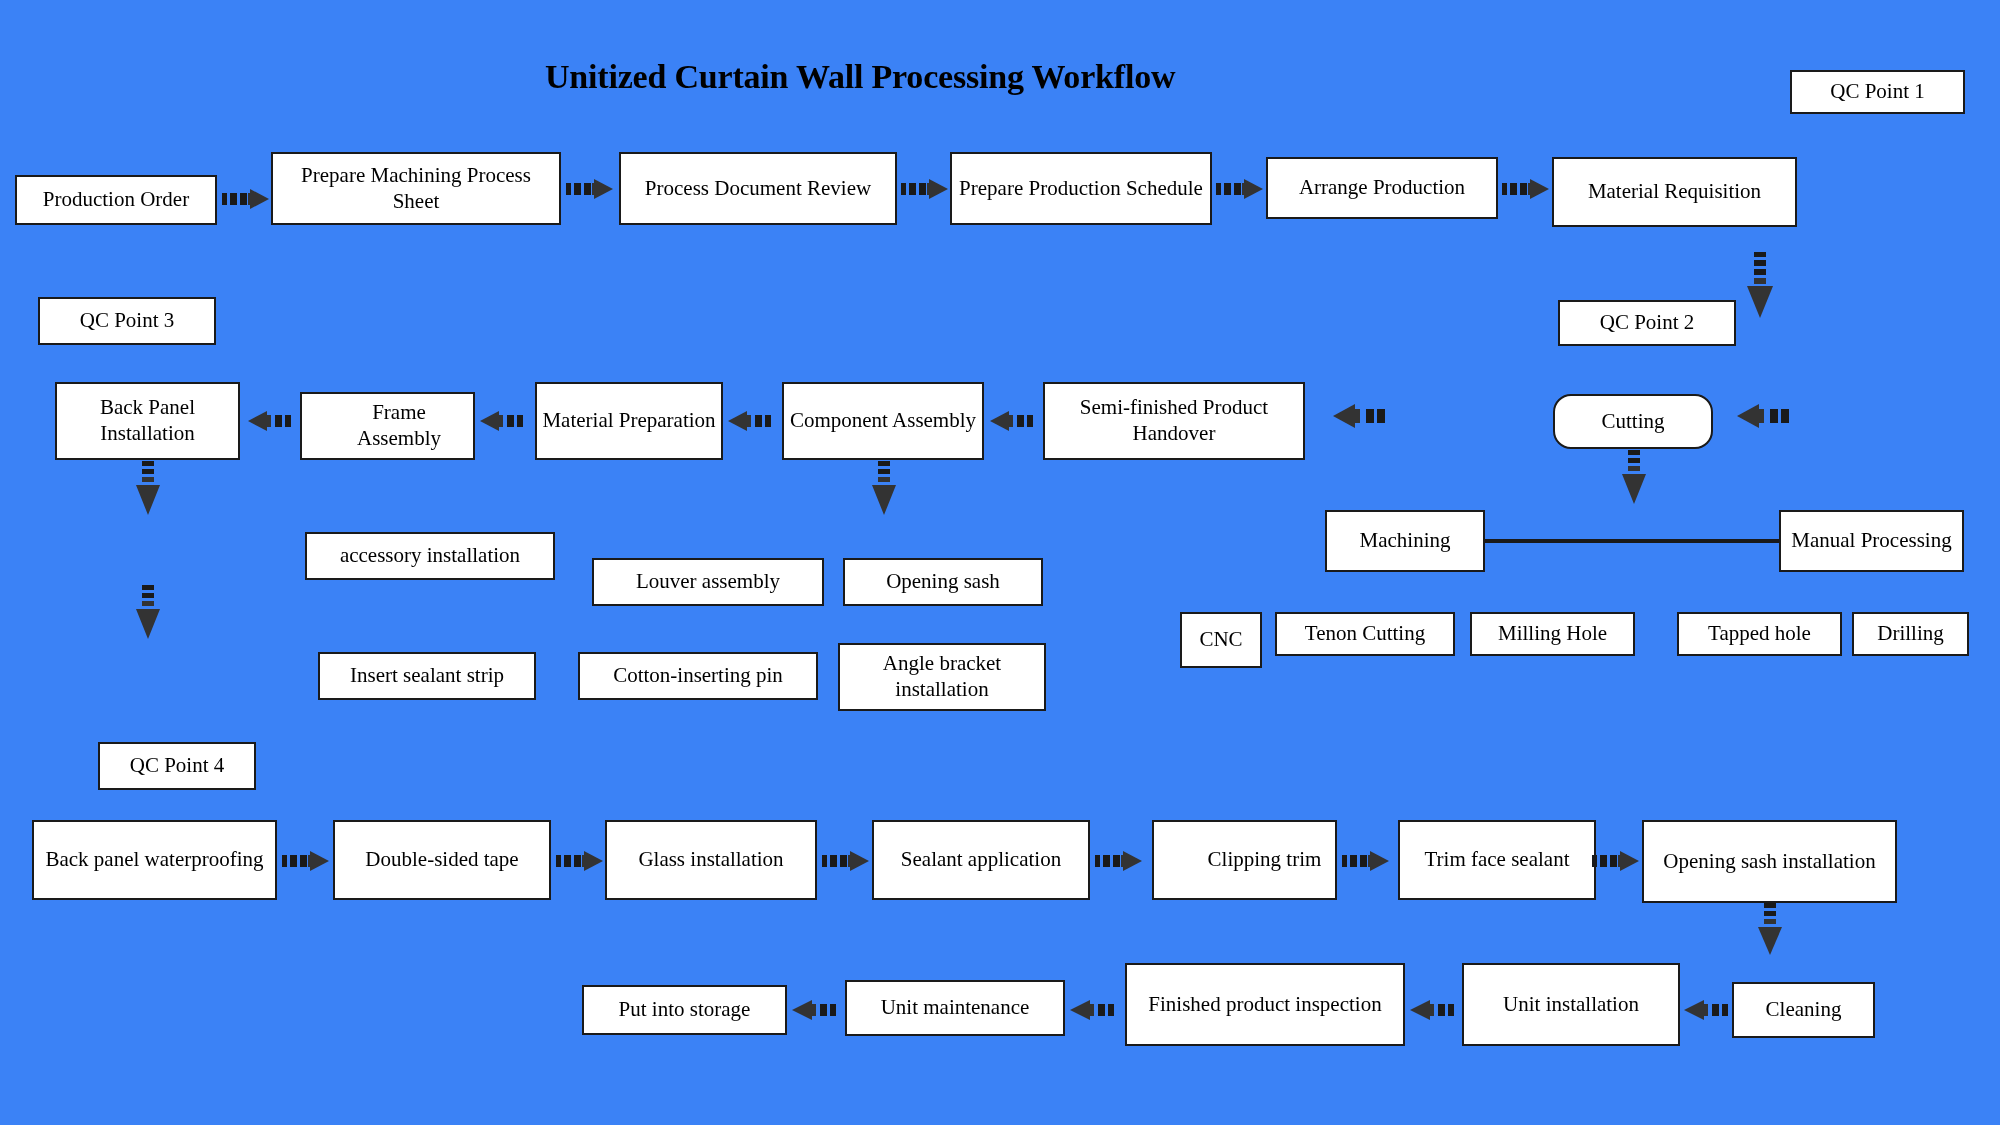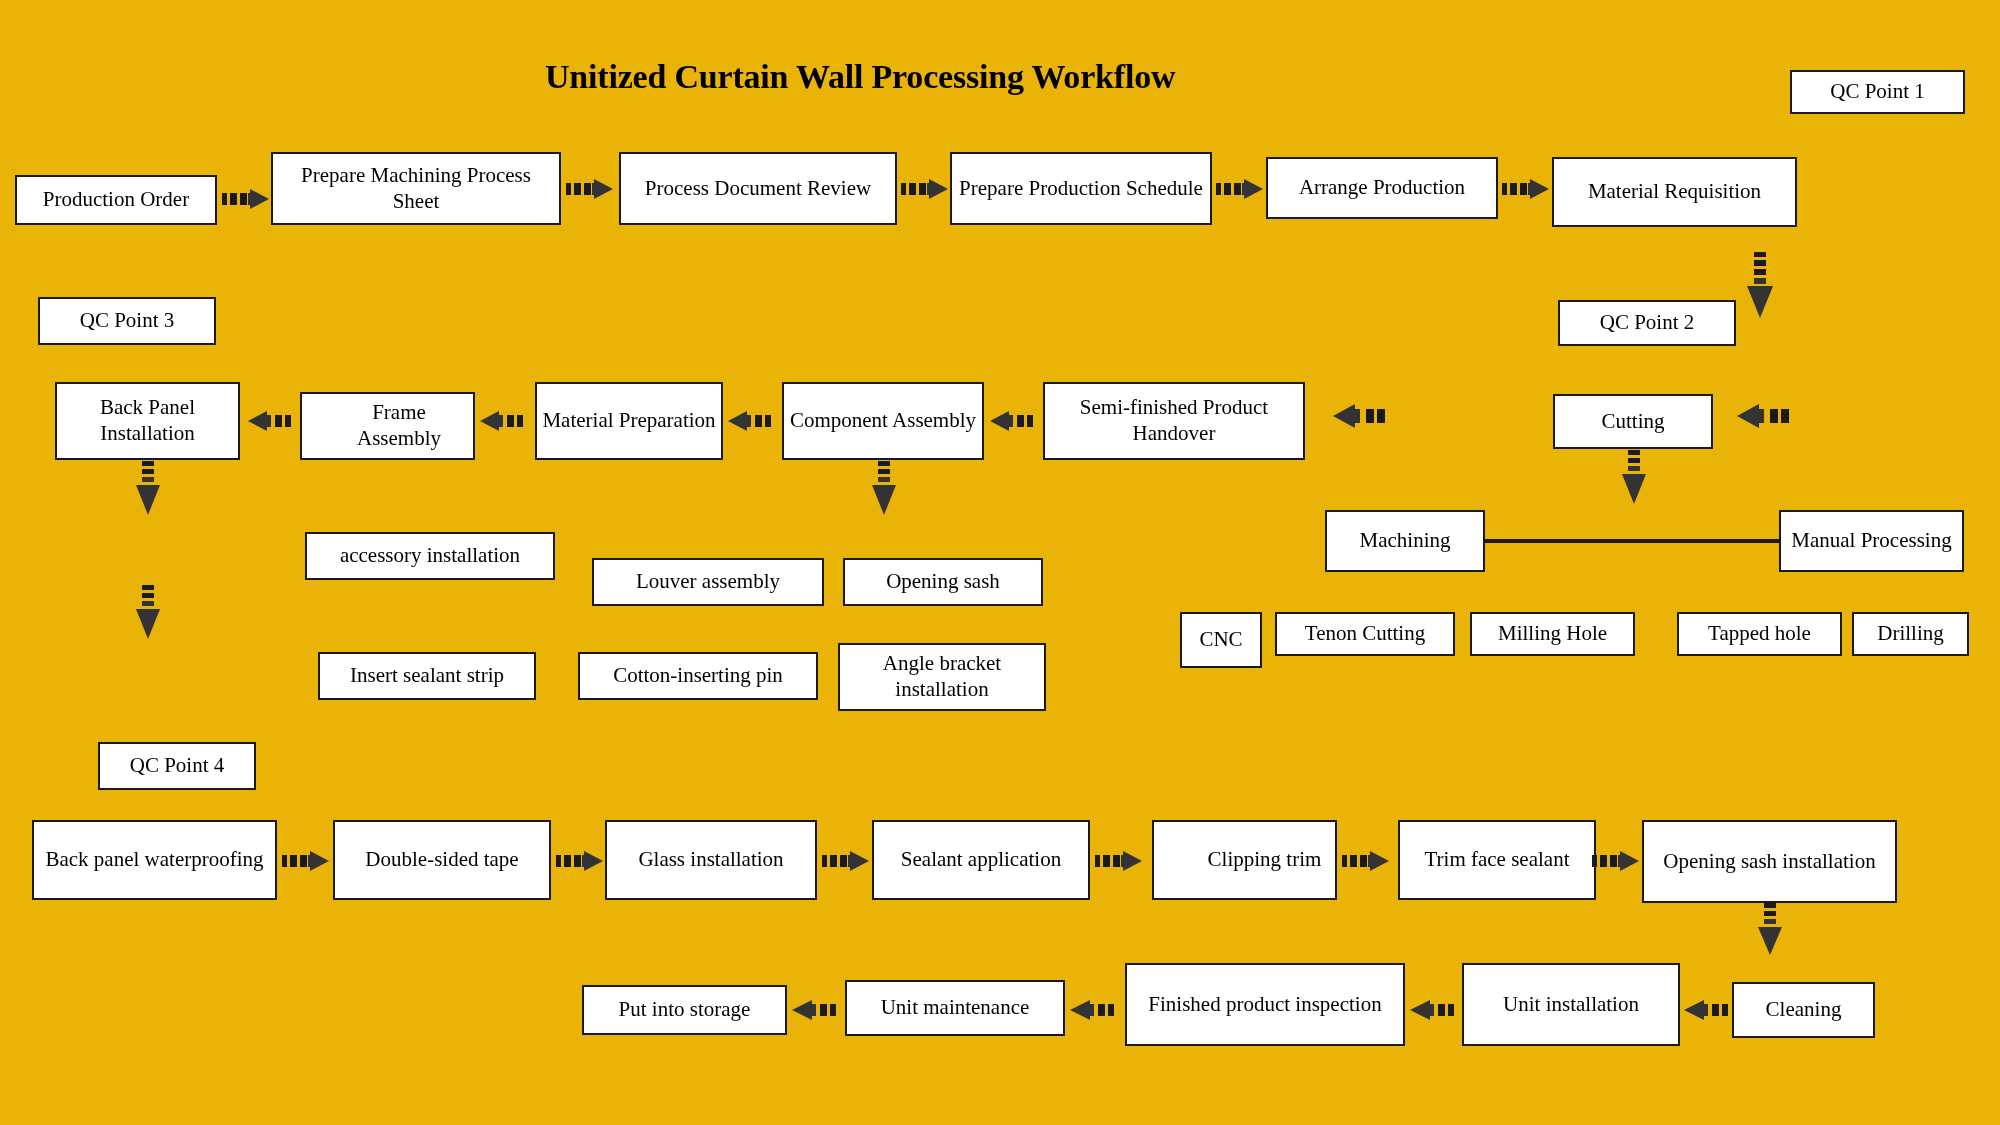--- a/index.html
+++ b/index.html
@@ -4,21 +4,21 @@
 <style>
   html, body {
     margin: 0;
     padding: 0;
     background: #ffffff;
   }
   #canvas {
     position: relative;
     width: 2000px;
     height: 1125px;
-    background: #eab308;
+    background: #3b82f6;
     font-family: "Liberation Serif", "DejaVu Serif", serif;
     overflow: hidden;
   }
   .title {
     position: absolute;
     font-family: "Liberation Serif", "DejaVu Serif", serif;
     font-weight: bold;
     font-size: 34px;
     color: #000000;
     white-space: nowrap;
@@ -170,21 +170,21 @@
   </div>
 
   <div class="node" style="left:782px; top:382px; width:202px; height:78px;">
     <span class="lbl">Component Assembly</span>
   </div>
 
   <div class="node" style="left:1043px; top:382px; width:262px; height:78px;">
     <span class="lbl">Semi-finished Product Handover</span>
   </div>
 
-  <div class="node" style="left:1553px; top:394px; width:160px; height:55px;">
+  <div class="node" style="left:1553px; top:394px; width:160px; height:55px;border-radius:18px;">
     <span class="lbl">Cutting</span>
   </div>
 
   <div class="arrow" style="left:246px; top:407px;">
     <svg width="50" height="28" viewBox="0 0 50 28">
       <path d="M2 14 L21 4 L21 24 Z" fill="#333333"></path>
       <rect x="19" y="8" width="6" height="12" fill="#333333"></rect>
       <rect x="29" y="8" width="7" height="12" fill="#1a1a1a"></rect>
       <rect x="39" y="8" width="6" height="12" fill="#1a1a1a"></rect>
     </svg>

